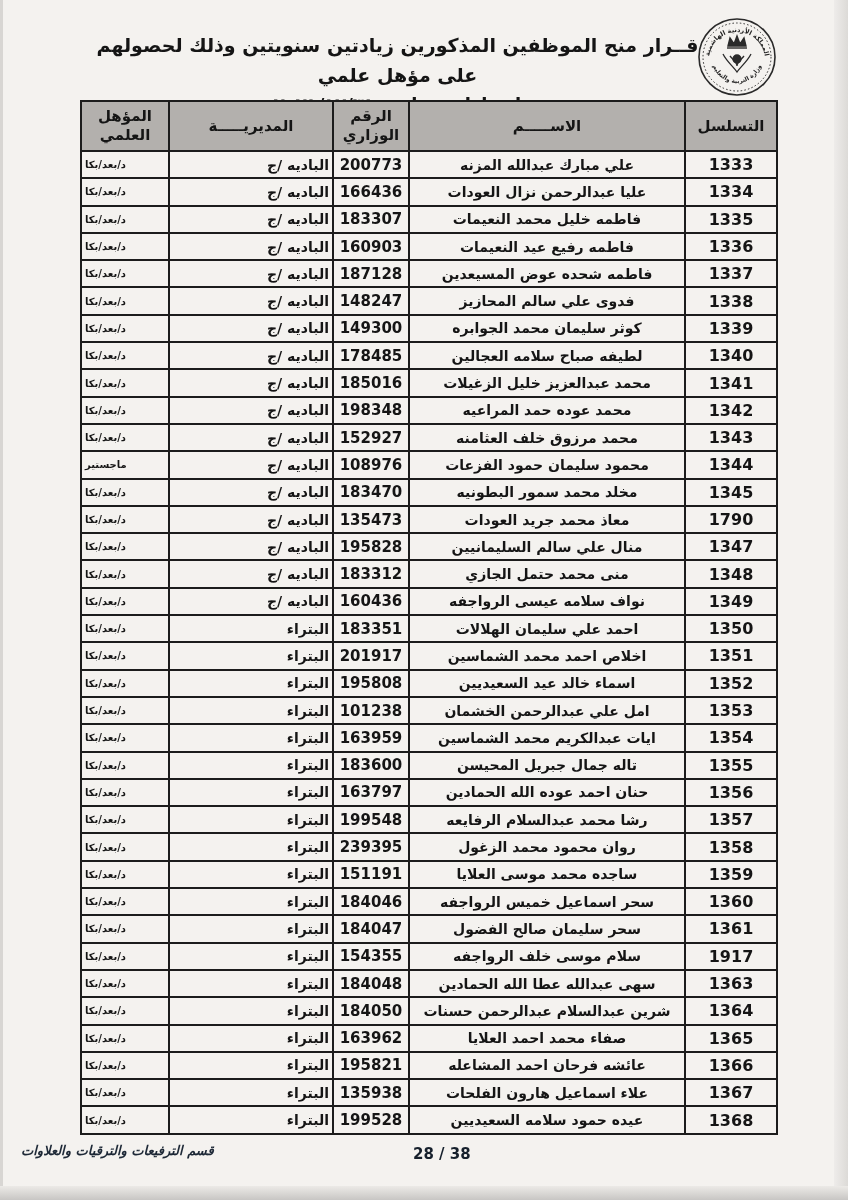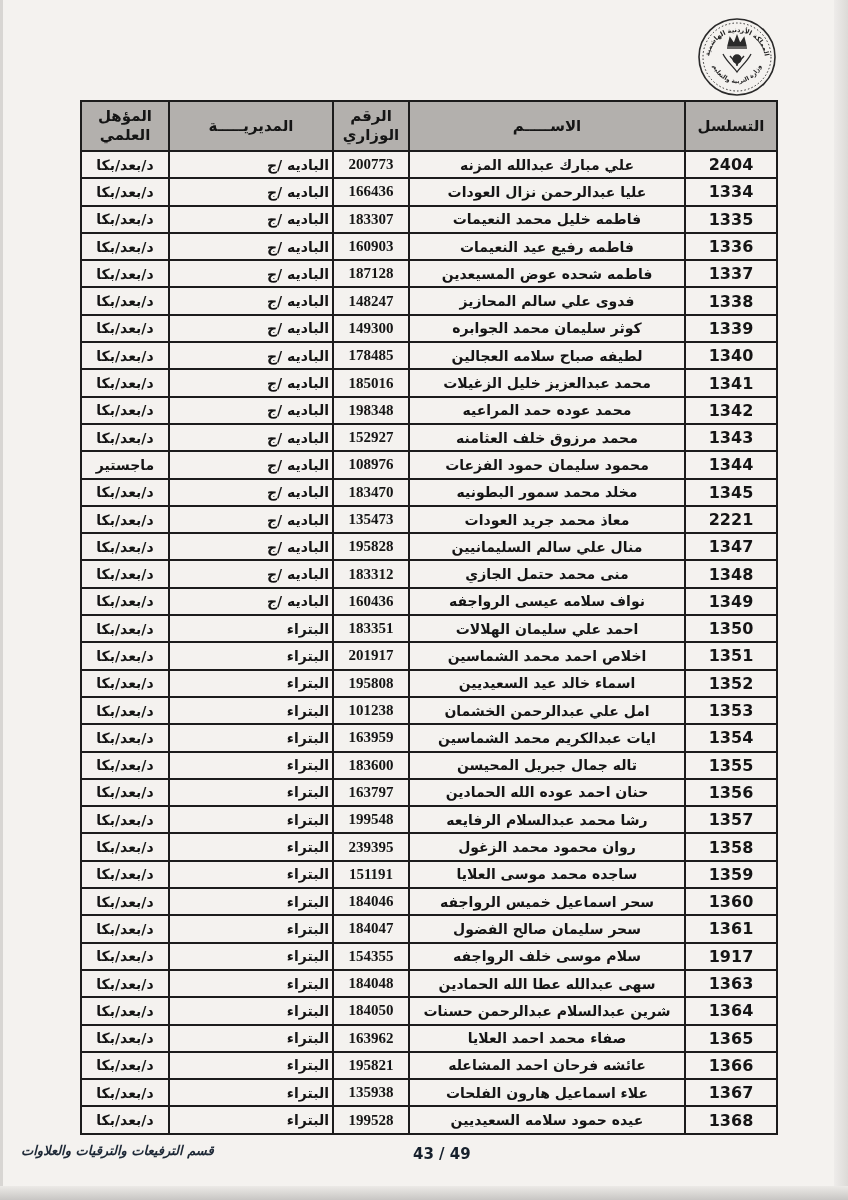--- a/index.html
+++ b/index.html
@@ -33,23 +33,23 @@
     border:2px solid #1c1c1c; overflow:hidden; white-space:nowrap;
     font-weight:bold; vertical-align:middle; padding:0 3px;
   }
   table.roster th{
     background:#b3b0ad; height:48px; font-size:15px;
     white-space:normal; line-height:19px; text-align:center; padding:0 6px;
   }
   table.roster td{height:25.3px;}
   td.c-serial{text-align:center; font-size:16px;}
   td.c-name{text-align:center; font-size:14px;}
-  td.c-num{text-align:center; font-size:15px; direction:ltr;font-family:Liberation Serif, serif;}
+  td.c-num{text-align:center; font-size:15px; direction:ltr;}
   td.c-dir{font-size:14px;}
-  td.c-qual{text-align:center; font-size:14px;}
+  td.c-qual{text-align:left; font-size:10px;}
 
   
   .footer-dept{
     position:absolute; top:1143px; right:592px; width:235px;
     font-size:13px; font-weight:bold; color:#1d2836; text-align:left;
     white-space:nowrap;
     font-style:italic;
   }
   .footer-page{
     position:absolute; top:1145px; left:413px;
@@ -57,20 +57,24 @@
   }
 </style>
 </head>
 <body>
 
 <div class="page">
   <div class="edge-left"></div>
   <div class="edge-right"></div>
   <div class="edge-bottom"></div>
 
+  <div class="doc-title">
+    <div class="l1">قــرار منح الموظفين المذكورين زيادتين سنويتين وذلك لحصولهم على مؤهل علمي</div>
+    <div class="l2">إعتبارًا من تاريخ ٢٠٢١/١٢/٣١</div>
+  </div>
 
   <svg class="seal" viewBox="0 0 80 82">
     <defs>
       <path id="arcTop" d="M 12,44 A 28,28 0 1 1 68,44"></path>
       <path id="arcBottom" d="M 14,40 A 26,27 0 1 0 66,40"></path>
     </defs>
     <circle cx="40" cy="41" r="38" fill="none" stroke="#2a2a2a" stroke-width="1.6"></circle>
     <circle cx="40" cy="41" r="34" fill="none" stroke="#2a2a2a" stroke-width="1" stroke-dasharray="1.5 2.2"></circle>
     <text font-size="6.5" font-weight="bold" fill="#222" font-family="DejaVu Sans, sans-serif">
       <textPath href="#arcTop" startOffset="50%" text-anchor="middle">المملكة الأردنية الهاشمية</textPath>
@@ -101,21 +105,21 @@
       <tr>
         <th>التسلسل</th>
         <th>الاســـــم</th>
         <th>الرقم الوزاري</th>
         <th>المديريـــــة</th>
         <th>المؤهل العلمي</th>
       </tr>
     </thead>
     <tbody>
         <tr>
-          <td class="c-serial">2404</td>
+          <td class="c-serial">1333</td>
           <td class="c-name">علي مبارك عبدالله المزنه</td>
           <td class="c-num">200773</td>
           <td class="c-dir">الباديه /ج</td>
           <td class="c-qual">د/بعد/بكا</td>
         </tr>
         <tr>
           <td class="c-serial">1334</td>
           <td class="c-name">عليا عبدالرحمن نزال العودات</td>
           <td class="c-num">166436</td>
           <td class="c-dir">الباديه /ج</td>
@@ -192,21 +196,21 @@
           <td class="c-qual">ماجستير</td>
         </tr>
         <tr>
           <td class="c-serial">1345</td>
           <td class="c-name">مخلد محمد سمور البطونيه</td>
           <td class="c-num">183470</td>
           <td class="c-dir">الباديه /ج</td>
           <td class="c-qual">د/بعد/بكا</td>
         </tr>
         <tr>
-          <td class="c-serial">2221</td>
+          <td class="c-serial">1790</td>
           <td class="c-name">معاذ محمد جريد العودات</td>
           <td class="c-num">135473</td>
           <td class="c-dir">الباديه /ج</td>
           <td class="c-qual">د/بعد/بكا</td>
         </tr>
         <tr>
           <td class="c-serial">1347</td>
           <td class="c-name">منال علي سالم السليمانيين</td>
           <td class="c-num">195828</td>
           <td class="c-dir">الباديه /ج</td>
@@ -356,14 +360,14 @@
           <td class="c-serial">1368</td>
           <td class="c-name">عيده حمود سلامه السعيديين</td>
           <td class="c-num">199528</td>
           <td class="c-dir">البتراء</td>
           <td class="c-qual">د/بعد/بكا</td>
         </tr>
       </tbody>
   </table>
 
   <div class="footer-dept">قسم الترفيعات والترقيات والعلاوات</div>
-  <div class="footer-page">43 / 49</div>
+  <div class="footer-page">28 / 38</div>
 </div>
 
 </body></html>

